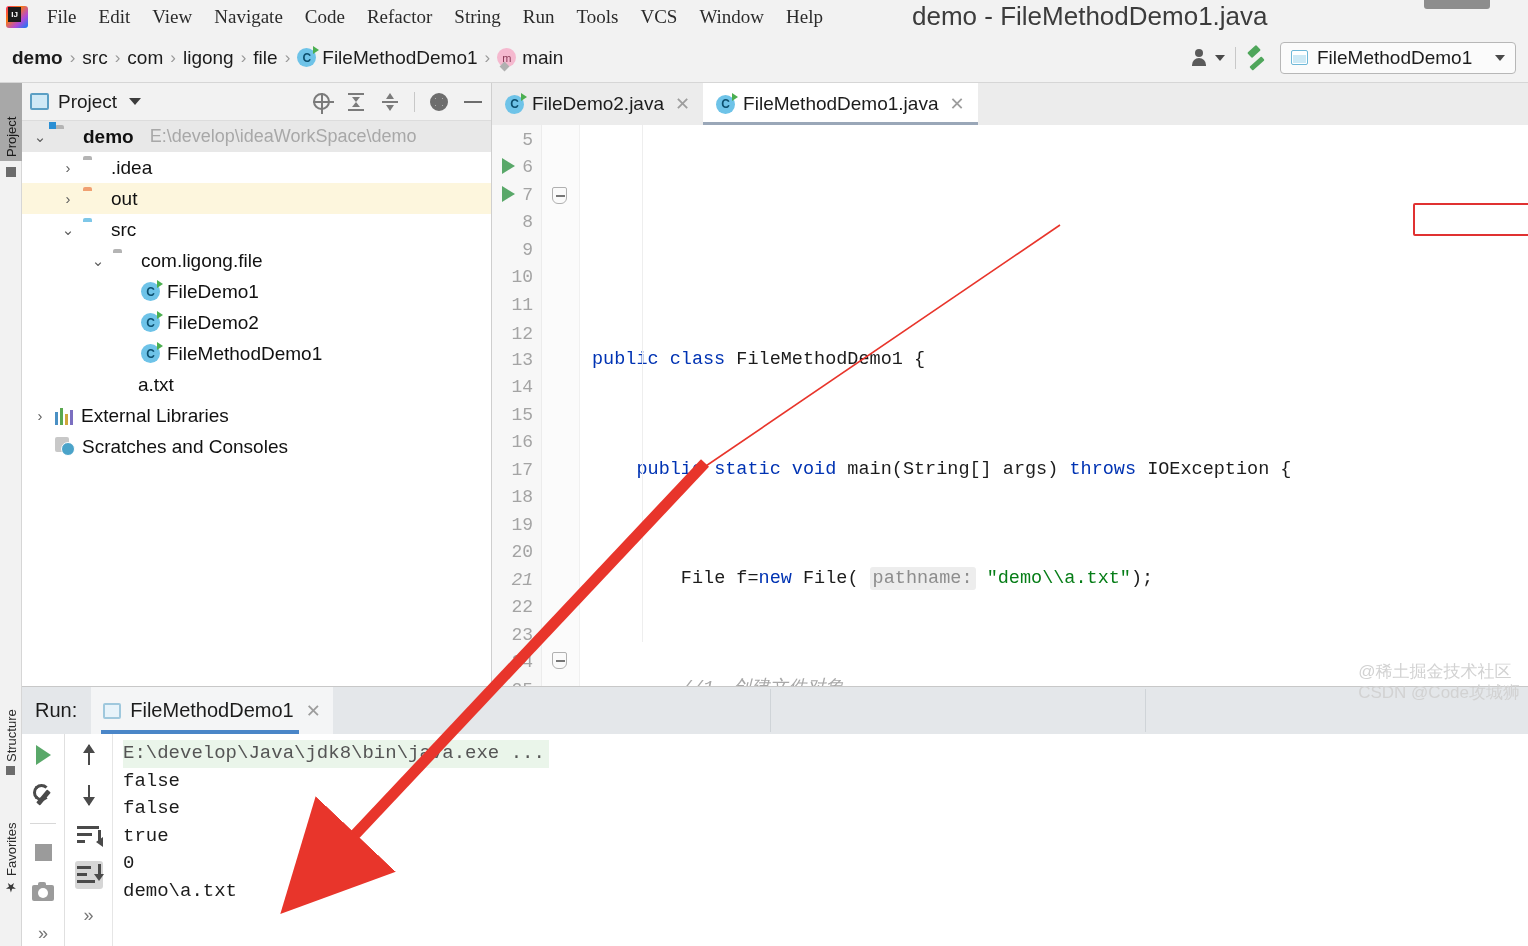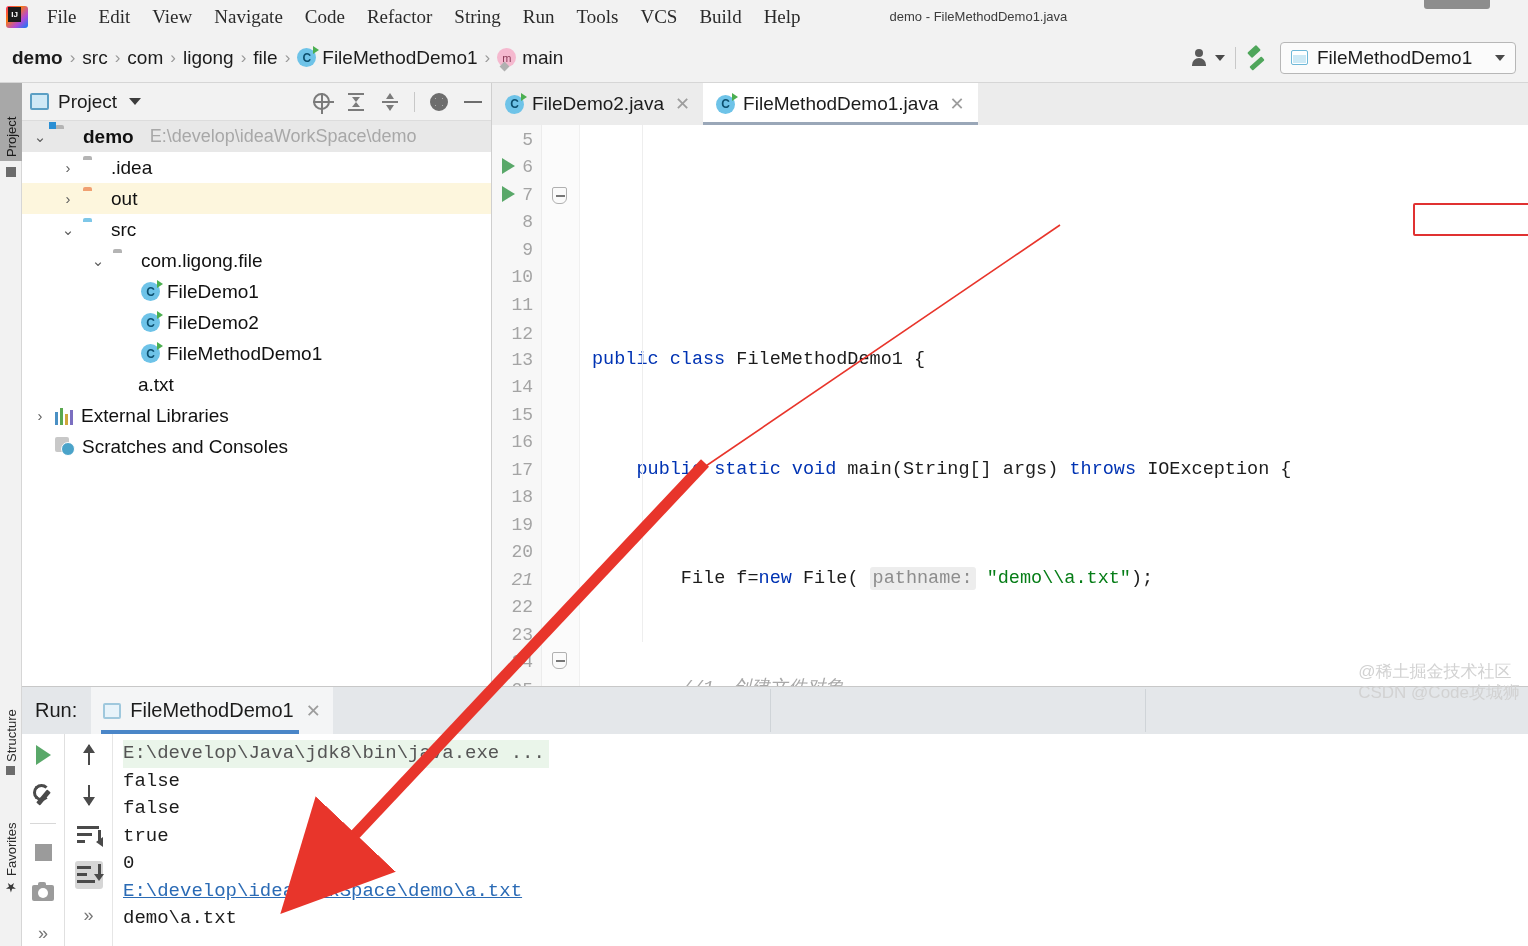--- a/index.html
+++ b/index.html
@@ -26,21 +26,21 @@
     width: 13px; height: 15px; background: #1b1b1b; color: #fff;
     font-size: 8px; font-weight: bold; text-align: center; line-height: 15px;
     font-family: "Liberation Sans", sans-serif;
   }
   .menubar { display: flex; align-items: center; gap: 0px; }
   .menu-item {
     font-size: 19px; color: #2b2b2b; padding: 2px 11px; cursor: default;
     font-family: "Liberation Serif", serif;
   }
   .win-title {
-    font-size: 13px; color: #3c3c3c; margin-left: 78px;
+    font-size: 26px; color: #3c3c3c; margin-left: 78px;
     font-family: "Liberation Sans", sans-serif;
   }
   .win-btn-stub {
     position: absolute; right: 38px; top: 0px; width: 66px; height: 9px;
     background: #8d8d8d; border-radius: 0 0 3px 3px;
   }
 
   
   .navbar {
     position: absolute; left: 0; top: 33px; width: 1528px; height: 50px;
@@ -401,21 +401,21 @@
       <div class="menu-item"><span>File</span></div>
       <div class="menu-item"><span>Edit</span></div>
       <div class="menu-item"><span>View</span></div>
       <div class="menu-item"><span>Navigate</span></div>
       <div class="menu-item"><span>Code</span></div>
       <div class="menu-item"><span>Refactor</span></div>
       <div class="menu-item"><span>String</span></div>
       <div class="menu-item"><span>Run</span></div>
       <div class="menu-item"><span>Tools</span></div>
       <div class="menu-item"><span>VCS</span></div>
-      <div class="menu-item"><span>Build</span></div>
+      <div class="menu-item"><span>Window</span></div>
       <div class="menu-item"><span>Help</span></div>
     </div>
     <div class="win-title">demo - FileMethodDemo1.java</div>
     <div class="win-btn-stub"></div>
   </div>
 
   <div class="navbar">
     <div class="crumbs">
       <span class="crumb bold">demo</span>
       <span class="crumb-sep">›</span>
@@ -703,21 +703,20 @@
         </div>
         <div class="rt chevchev">»</div>
       </div>
 
       <div class="console">
         <div><span class="cmdline">E:\develop\Java\jdk8\bin\java.exe ...</span></div>
         <div>false</div>
         <div>false</div>
         <div>true</div>
         <div>0</div>
-        <div><span class="link">E:\develop\ideaWorkSpace\demo\a.txt</span></div>
         <div>demo\a.txt</div>
       </div>
     </div>
   </div>
 
   <svg class="annot" viewBox="0 0 1528 946" width="1528" height="946">
     <defs>
       <marker id="ar" markerWidth="10" markerHeight="10" refX="5" refY="5" orient="auto">
         <path d="M0,0 L10,5 L0,10 z" fill="#e8352b"></path>
       </marker>

